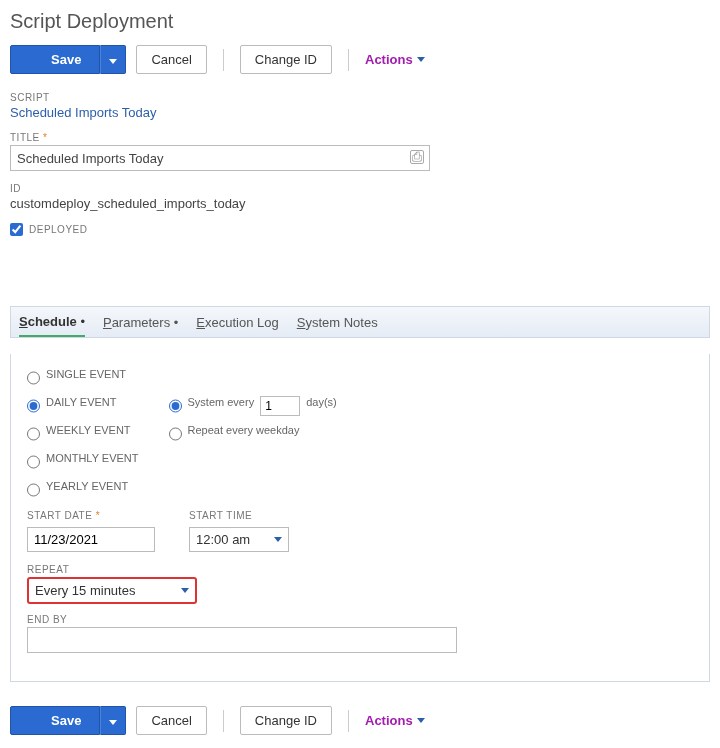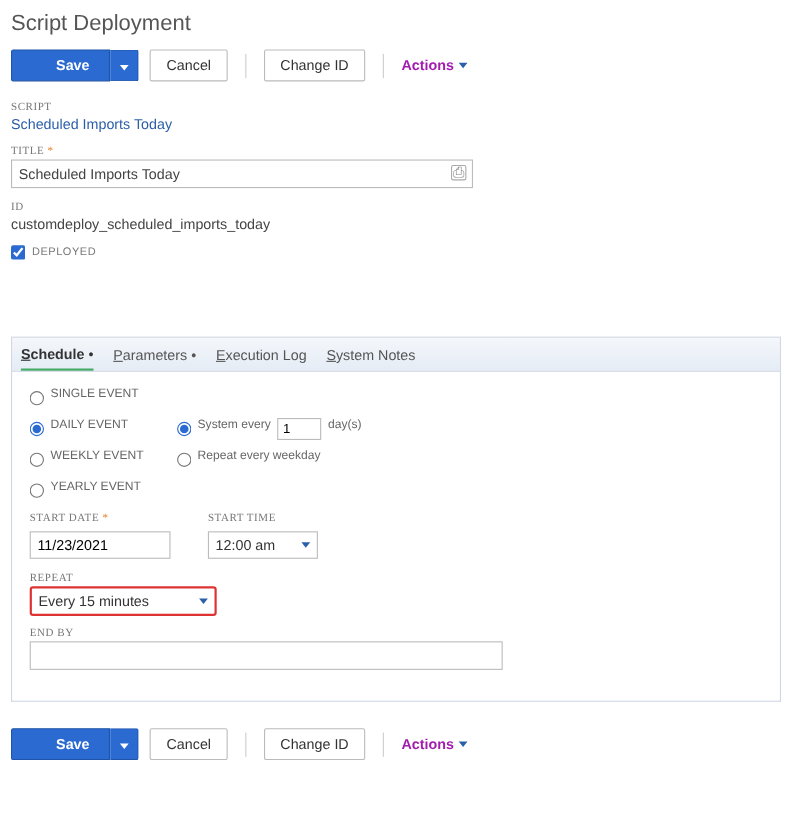--- a/index.html
+++ b/index.html
@@ -9,31 +9,31 @@
     .btn { padding: 6px 14px; border: 1px solid #bbb; background: #fff; color: #333; font-size: 13px; cursor: pointer; border-radius: 2px; }
     .btn.primary { background: #2b6bd1; color: #fff; border: 1px solid #1f54a8; font-weight: bold; padding: 6px 18px; }
     .split-btn { display: flex; }
     .split-btn .btn.primary { border-top-right-radius: 0; border-bottom-right-radius: 0; border-right: 1px solid #1f54a8; padding-left: 40px; }
     .split-btn .drop { background: #2b6bd1; color: #fff; border: 1px solid #1f54a8; border-left: 1px solid #4a85db; padding: 6px 8px; cursor: pointer; border-top-right-radius: 2px; border-bottom-right-radius: 2px; }
     .drop-tri { display: inline-block; width: 0; height: 0; border-left: 4px solid transparent; border-right: 4px solid transparent; border-top: 5px solid #fff; }
     .divider { width: 1px; height: 22px; background: #ccc; margin: 0 6px; }
     .actions-link { color: #a21caf; font-size: 13px; cursor: pointer; font-weight: bold; display: flex; align-items: center; gap: 4px; }
     .caret { display: inline-block; width: 0; height: 0; border-left: 4px solid transparent; border-right: 4px solid transparent; border-top: 5px solid #2b5faa; }
     .field-group { margin-bottom: 12px; }
-    .field-label { font-size: 10px; color: #777; letter-spacing: 0.5px; text-transform: uppercase; margin-bottom: 2px; font-family: Liberation Serif, serif; }
+    .field-label { font-size: 10px; color: #777; letter-spacing: 0.5px; text-transform: uppercase; margin-bottom: 2px; }
     .field-label .req { color: #e67e22; }
     .link-value { color: #2b5faa; font-size: 13px; cursor: pointer; }
     .text-value { color: #444; font-size: 13px; }
     .text-input { width: 420px; padding: 4px 28px 4px 6px; border: 1px solid #bbb; font-size: 13px; color: #444; height: 26px; }
     .input-wrap { position: relative; display: inline-block; }
     .input-icon { position: absolute; right: 6px; top: 5px; color: #888; font-size: 13px; border: 1px solid #aaa; border-radius: 2px; width: 14px; height: 14px; text-align: center; line-height: 12px; cursor: pointer; }
     .checkbox-row { display: flex; align-items: center; gap: 6px; margin-top: 6px; }
     .checkbox-row input { accent-color: #2b6bd1; }
     .checkbox-row label { font-size: 10px; color: #777; letter-spacing: 0.5px; }
-    .tab-bar { background: linear-gradient(#f4f7fb, #e5ecf5); border: 1px solid #cfd8e3; display: flex; align-items: center; padding: 0 8px; gap: 18px; height: 32px; margin-top: 70px; margin-bottom: 0; }
+    .tab-bar { background: linear-gradient(#f4f7fb, #e5ecf5); border: 1px solid #cfd8e3; display: flex; align-items: center; padding: 0 8px; gap: 18px; height: 32px; margin-top: 70px; margin-bottom: 16px; }
     .tab { color: #555; font-size: 13px; cursor: pointer; padding: 6px 0; }
     .tab:first-letter { text-decoration: underline; }
     .tab.active { font-weight: bold; color: #333; border-bottom: 2px solid #4a6; }
     .tab-body { border: 1px solid #cfd8e3; border-top: none; padding: 14px 12px 16px 16px; }
     .radio-grid { display: flex; gap: 30px; margin-bottom: 10px; }
     .radio-col { display: flex; flex-direction: column; gap: 8px; }
     .radio-row { display: flex; gap: 6px; height: 20px; }
     .radio-row input[type=radio] { accent-color: #2b6bd1; }
     .radio-row label { font-size: 11px; color: #666; }
     .small-input { width: 40px; padding: 2px 4px; border: 1px solid #bbb; font-size: 12px; text-align: left; }
@@ -107,20 +107,24 @@
       <div class="radio-row">
           <input type="radio" name="evt" checked="" style="">
           <label>DAILY EVENT</label>
         </div>
       <div class="radio-row">
           <input type="radio" name="evt" style="">
           <label>WEEKLY EVENT</label>
         </div>
       <div class="radio-row">
           <input type="radio" name="evt" style="">
+          <label>MONTHLY EVENT</label>
+        </div>
+      <div class="radio-row">
+          <input type="radio" name="evt" style="">
           <label>YEARLY EVENT</label>
         </div>
     </div>
     <div class="radio-col">
       <div class="radio-row" style="height:20px;"></div>
       <div class="radio-row">
         <input type="radio" name="dailyopt" checked="" style="">
         <label class="lesser-label">System every</label>
         <input class="small-input" type="text" value="1" style="">
         <label class="lesser-label">day(s)</label>

